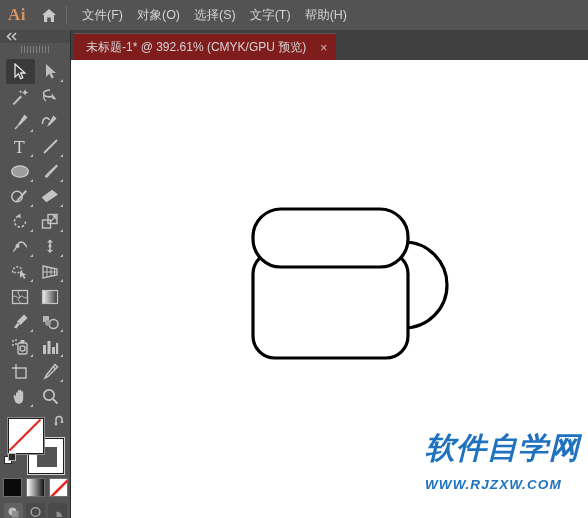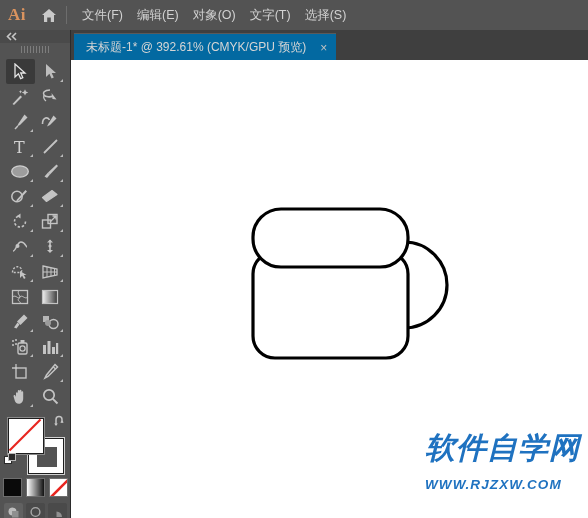--- a/index.html
+++ b/index.html
@@ -33,21 +33,21 @@
     color:#d2d2d2;font-size:12.5px;padding:4px 7px;white-space:nowrap;
   }
 
   
   .tabbar{
     position:absolute;left:70px;top:30px;width:518px;height:30px;
     background:#3f3f3f;
   }
   .doc-tab{
     position:absolute;left:4px;top:3px;height:27px;
-    background:#0369a1;
+    background:#7f1d1d;
     display:flex;align-items:center;padding:0 9px 0 12px;
     border-top:1px solid #5a5a5a;
   }
   .doc-tab-label{
     color:#d5d5d5;font-size:12px;white-space:nowrap;
   }
   .doc-tab-close{
     color:#c2c2c2;font-size:12px;margin-left:14px;line-height:1;
   }
 
@@ -165,24 +165,24 @@
   <div class="menubar">
     <div class="ai-logo">Ai</div>
     <div class="home-btn">
       <svg width="16" height="15" viewBox="0 0 16 15">
         <path d="M8 1 L15 7 L13 7 L13 14 L9.8 14 L9.8 9.6 L6.2 9.6 L6.2 14 L3 14 L3 7 L1 7 Z" fill="#c9c9c9"></path>
       </svg>
     </div>
     <div class="menu-sep"></div>
     <div class="menu-items">
       <div class="menu-item">文件(F)</div>
-      <div class="menu-item">编辑(E)</div>
       <div class="menu-item">对象(O)</div>
+      <div class="menu-item">选择(S)</div>
       <div class="menu-item">文字(T)</div>
-      <div class="menu-item">选择(S)</div>
+      <div class="menu-item">帮助(H)</div>
     </div>
   </div>
 
   <div class="tabbar">
     <div class="doc-tab">
       <span class="doc-tab-label">未标题-1* @ 392.61% (CMYK/GPU 预览)</span>
       <span class="doc-tab-close">×</span>
     </div>
   </div>
 

